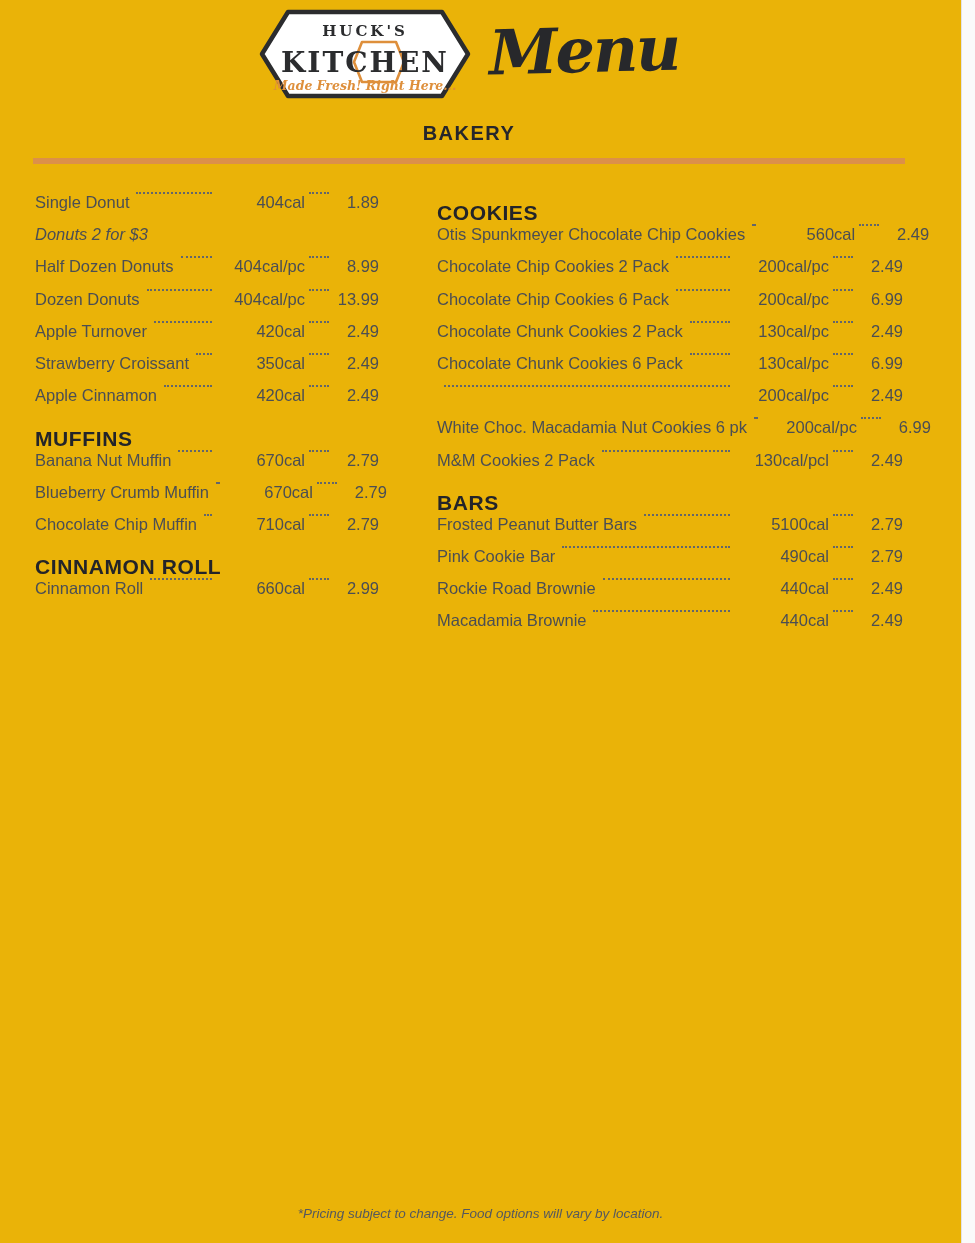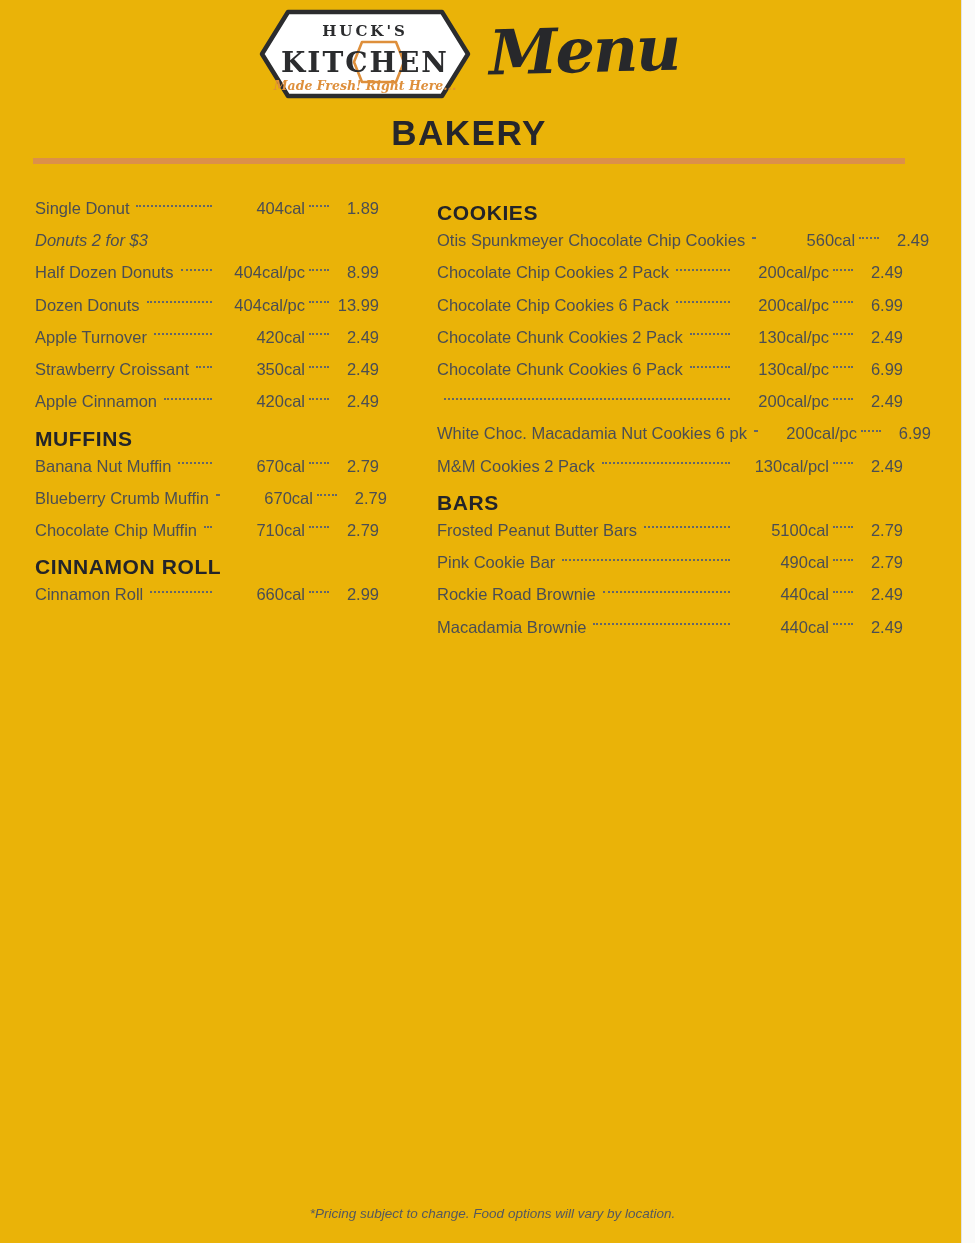--- a/index.html
+++ b/index.html
@@ -16,44 +16,44 @@
   
   .header-row{display:flex;justify-content:center;align-items:center;gap:18px;padding-top:8px;height:92px;}
   .logo-svg{display:block;}
   .menu-script{
     font-family:"DejaVu Serif","Liberation Serif",serif;
     font-style:italic;font-weight:bold;font-size:62px;color:#27282b;
     transform:rotate(-1.5deg);letter-spacing:-2px;line-height:1;padding-bottom:6px;
   }
   .bakery-title{
     text-align:center;margin-top:19px;
-    font-size:35px;font-weight:bold;letter-spacing:1.5px;color:#26262b;line-height:28px;
+    font-size:20px;font-weight:bold;letter-spacing:1.5px;color:#26262b;line-height:28px;
   }
   .rule{height:6px;background:#dc9049;margin-top:11px;}
 
   
   .menu-columns{display:flex;margin-top:28px;margin-left:2px;gap:58px;}
   .menu-col{width:344px;flex:none;}
   .menu-col.wide{width:466px;}
   .sec-title{
     margin:0;height:32.2px;display:flex;align-items:flex-end;
     font-size:21px;font-weight:bold;letter-spacing:0.6px;color:#232429;line-height:23px;
   }
-  .row{display:flex;align-items:center;height:32.2px;font-size:16.5px;color:#4b4e54;line-height:20px;}
+  .row{display:flex;align-items:flex-start;height:32.2px;font-size:16.5px;color:#4b4e54;line-height:20px;}
   .row .item-name{flex:none;white-space:nowrap;}
   .row .lead{flex:1;border-bottom:2px dotted #63666b;margin:0 7px 5px 7px;min-width:4px;}
   .row .lead2{flex:none;width:20px;border-bottom:2px dotted #63666b;margin:0 4px 5px 4px;}
   .row .item-cal{flex:none;min-width:86px;text-align:right;white-space:nowrap;}
   .menu-col.wide .item-cal{min-width:92px;}
   .row .item-price{flex:none;min-width:46px;text-align:right;white-space:nowrap;}
   .row.note{font-style:italic;color:#4b4e54;}
 
   .footer-note{
     position:absolute;left:0;top:1206px;width:961px;text-align:center;
-    font-size:13.5px;font-style:italic;color:#55585e;padding-left:12px;
+    font-size:13.5px;font-style:italic;color:#55585e;
   }
 </style>
 </head>
 <body>
 
 <div class="page">
   <div class="content">
 
     <div class="header-row">
       <svg class="logo-svg" width="212" height="90" viewBox="0 0 212 90" xmlns="http://www.w3.org/2000/svg">

